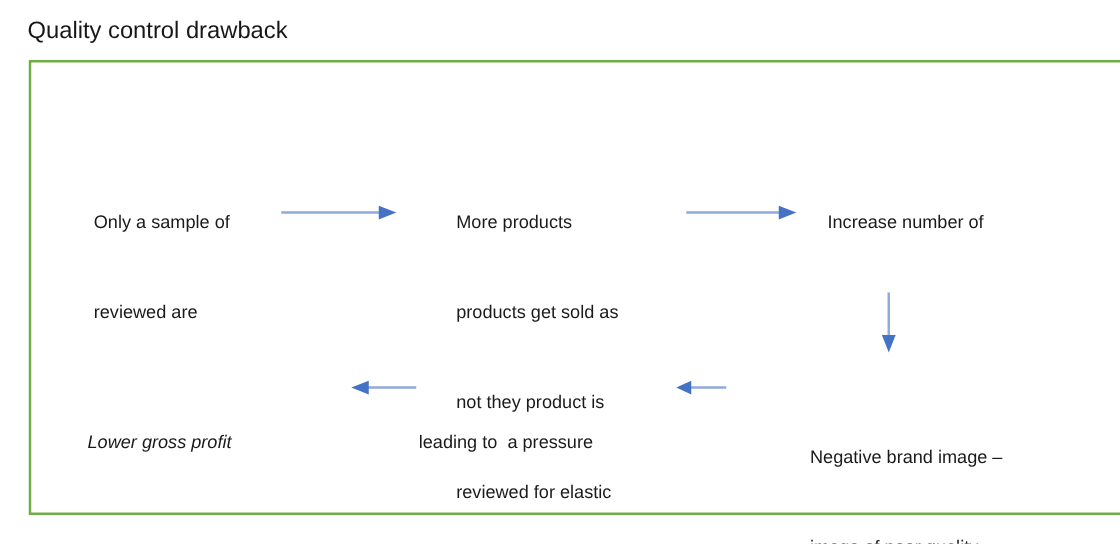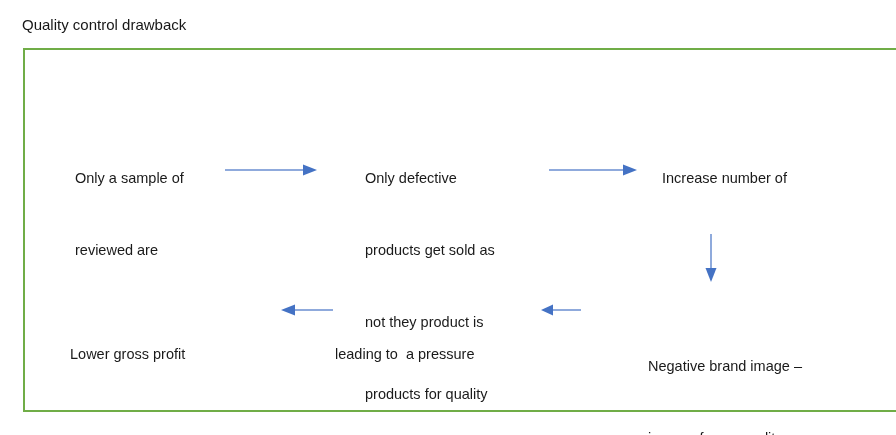--- a/index.html
+++ b/index.html
@@ -16,21 +16,21 @@
   }
   #canvas {
     position: relative;
     width: 896px;
     height: 435px;
   }
   #page-title {
     position: absolute;
     left: 22px;
     top: 15px;
-    font-size: 15px;
+    font-size: 19px;
     line-height: 19px;
     color: #171717;
     white-space: nowrap;
   }
   #diagram-frame {
     position: absolute;
     left: 23px;
     top: 48px;
     width: 877px;
     height: 364px;
@@ -45,21 +45,21 @@
     color: #1a1a1a;
     white-space: pre;
   }
   .node-line { display: block; }
 
   #node-sample        { left: 50px;  top: 68px;  }
   #node-defective     { left: 340px; top: 68px;  }
   #node-returns       { left: 637px; top: 68px;  }
   #node-brand         { left: 623px; top: 256px; }
   #node-elastic       { left: 310px; top: 244px; }
-  #node-profit        { left: 45px;  top: 244px; }
+  #node-profit        { left: 45px;  top: 244px; font-style: italic; }
 
   .arrow {
     position: absolute;
   }
   .arrow svg { display: block; overflow: visible; }
 
   #arrow-1 { left: 200px; top: 112px; }
   #arrow-2 { left: 524px; top: 112px; }
   #arrow-3 { left: 678px; top: 184px; }
   #arrow-4 { left: 516px; top: 252px; }
@@ -73,24 +73,24 @@
   <div id="page-title">Quality control drawback</div>
 
   <div id="diagram-frame">
 
     <div class="node" id="node-sample">
       <span class="node-line">Only a sample of</span>
       <span class="node-line">reviewed are</span>
     </div>
 
     <div class="node" id="node-defective">
-      <span class="node-line">Only defective</span>
+      <span class="node-line">More products</span>
       <span class="node-line">products get sold as</span>
       <span class="node-line">not they product is</span>
-      <span class="node-line">products for quality</span>
+      <span class="node-line">reviewed for elastic</span>
     </div>
 
     <div class="node" id="node-returns">
       <span class="node-line">Increase number of</span>
     </div>
 
     <div class="node" id="node-brand">
       <span class="node-line">Negative brand image –</span>
       <span class="node-line">image of poor quality</span>
     </div>

